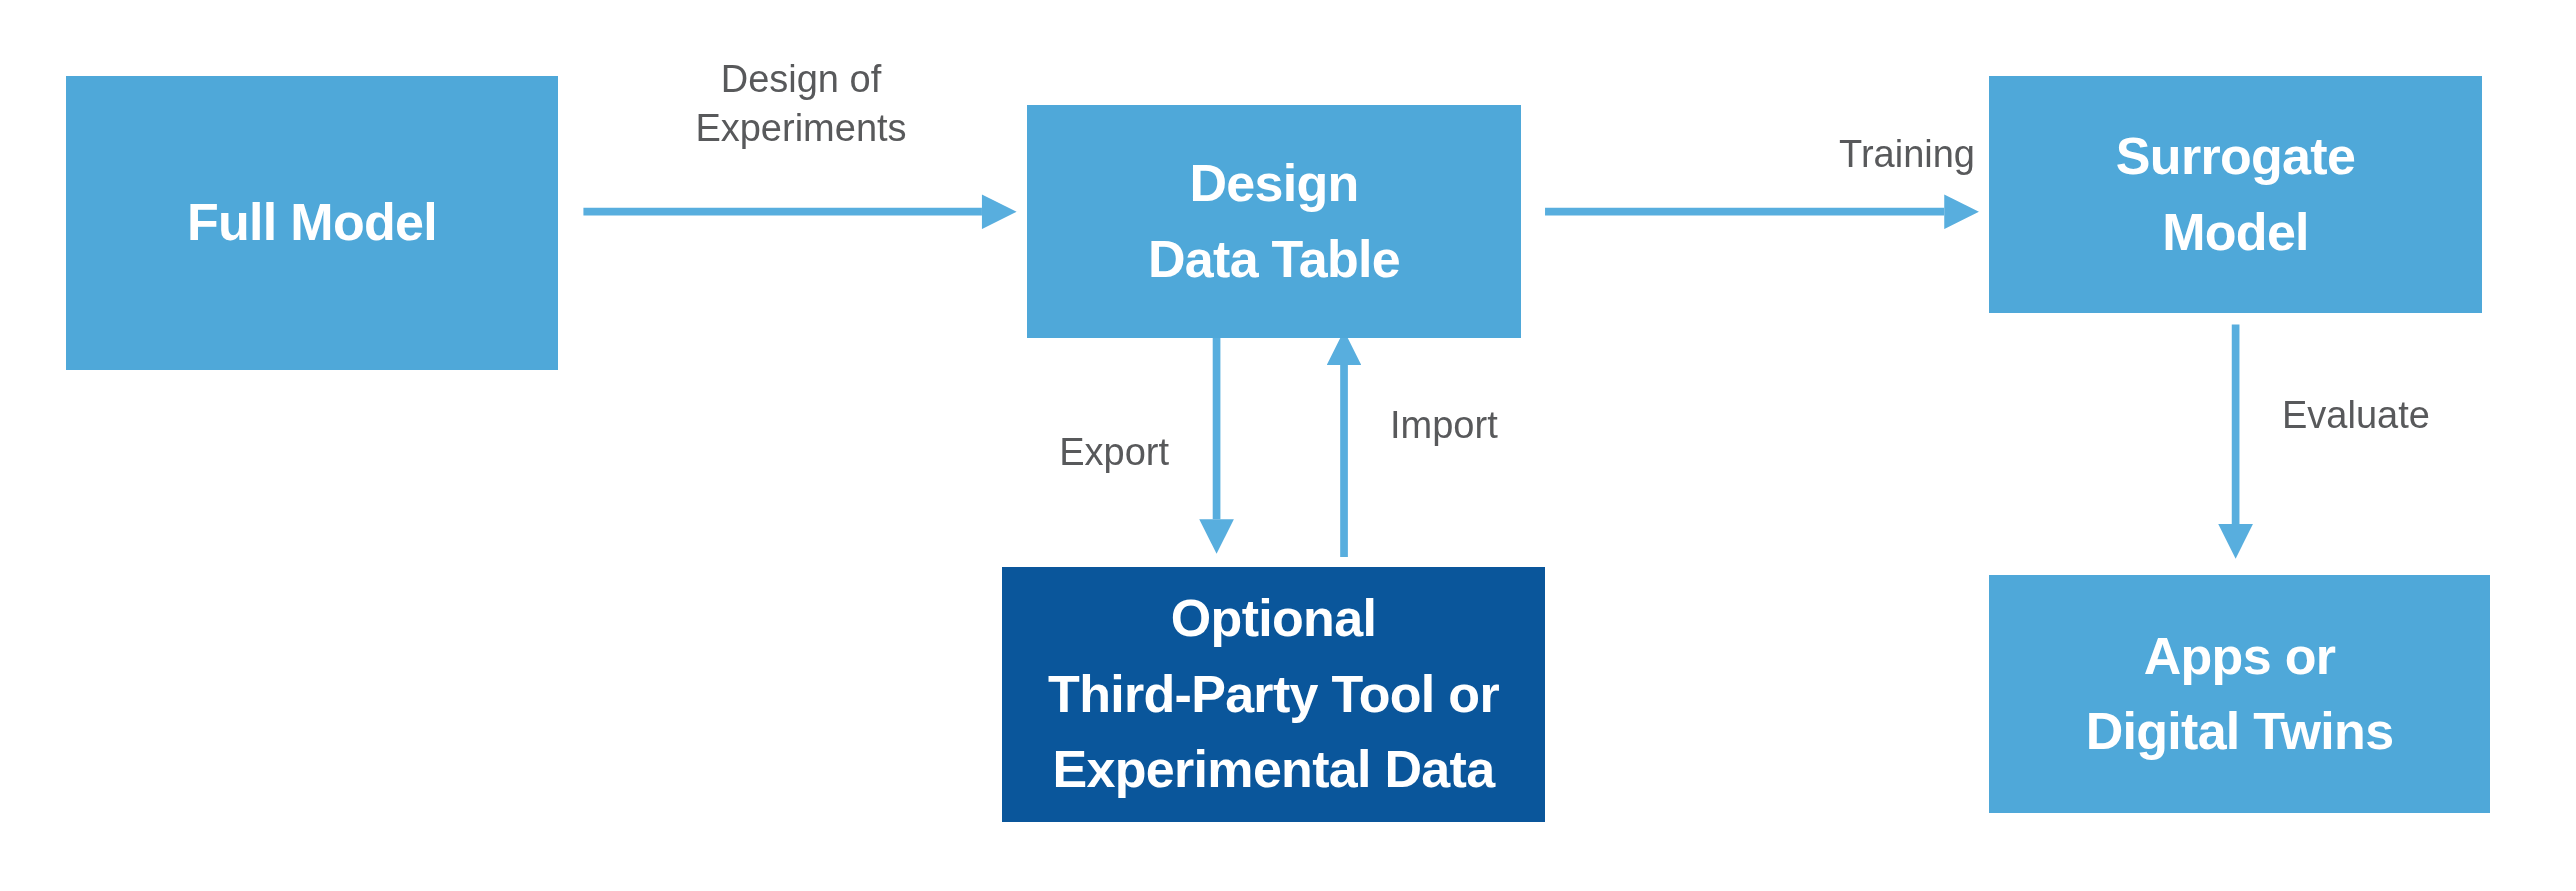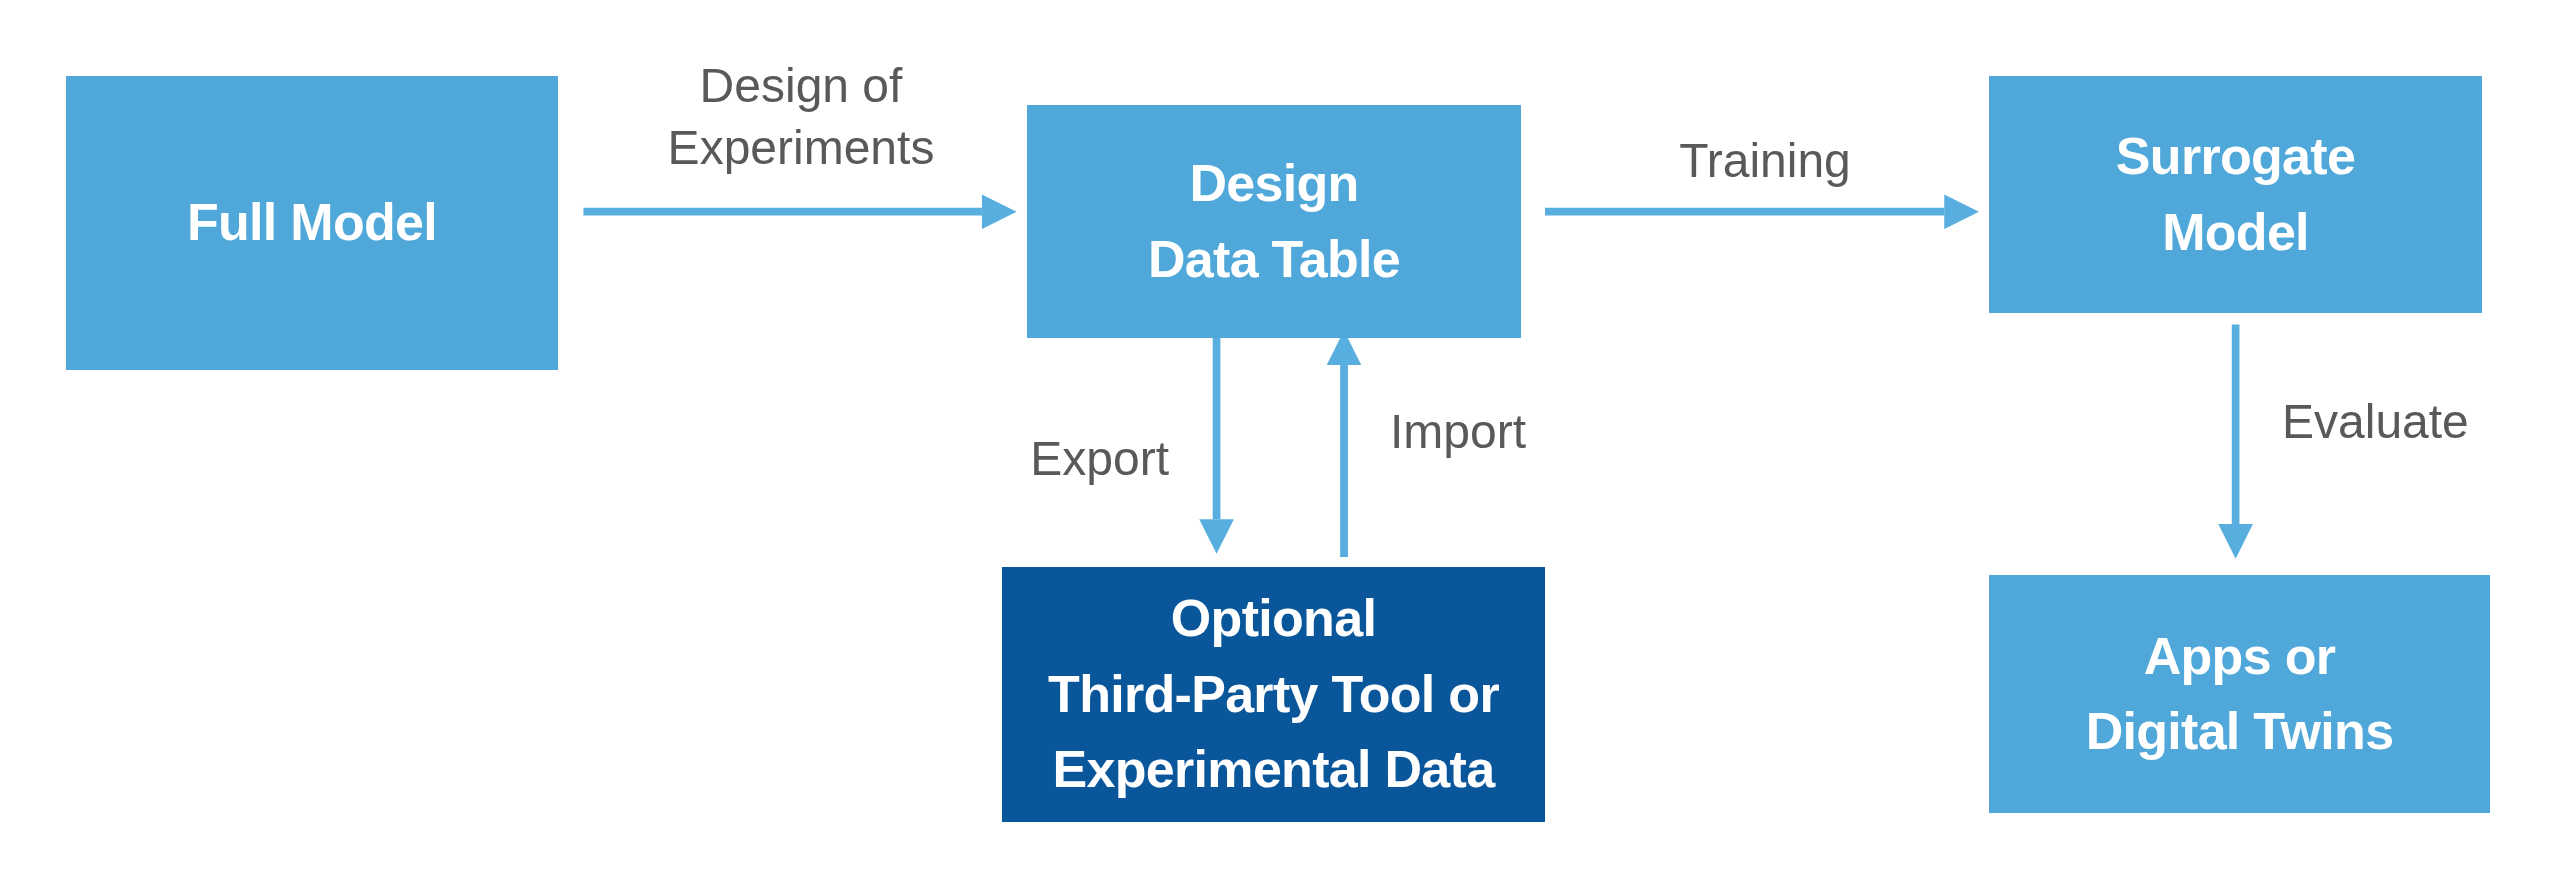--- a/index.html
+++ b/index.html
@@ -44,21 +44,21 @@
     font-size: 52px;
     line-height: 1.45;
     letter-spacing: -0.7px;
     white-space: pre-line;
   }
   .node.light { background: var(--box-light); }
   .node.dark  { background: var(--box-dark); }
   .edge-label {
     position: absolute;
     color: var(--label-text);
-    font-size: 48px;
+    font-size: 38px;
     line-height: 1.3;
     white-space: pre-line;
   }
   .edge-label.center { text-align: center; }
   .edge-label.right  { text-align: right; margin-top: 27px; }
   .edge-label.left   { text-align: left; }
 </style>
 </head>
 <body>
 
@@ -98,21 +98,21 @@
   </div>
 
   <div class="node light" style="left:1989px; top:575px; width:501px; height:238px;">
     <span>Apps or
 Digital Twins</span>
   </div>
 
   <div class="edge-label center" style="left:591px; top:55px; width:420px;">Design of
 Experiments</div>
 
-  <div class="edge-label center" style="left:1555px; top:130px; width:420px;">Training</div>
+  <div class="edge-label center" style="left:1555px; top:130px; width:420px;text-align:right;">Training</div>
 
   <div class="edge-label right" style="left:896px; top:401px; width:273px;">Export</div>
 
   <div class="edge-label left" style="left:1390px; top:401px; width:273px;">Import</div>
 
   <div class="edge-label left" style="left:2282px; top:391px; width:280px;">Evaluate</div>
 
 </div>
 
 

